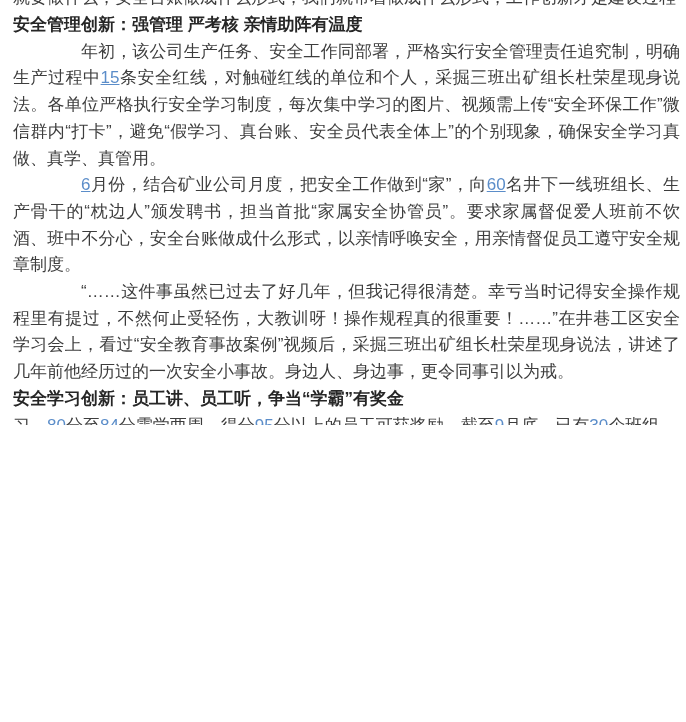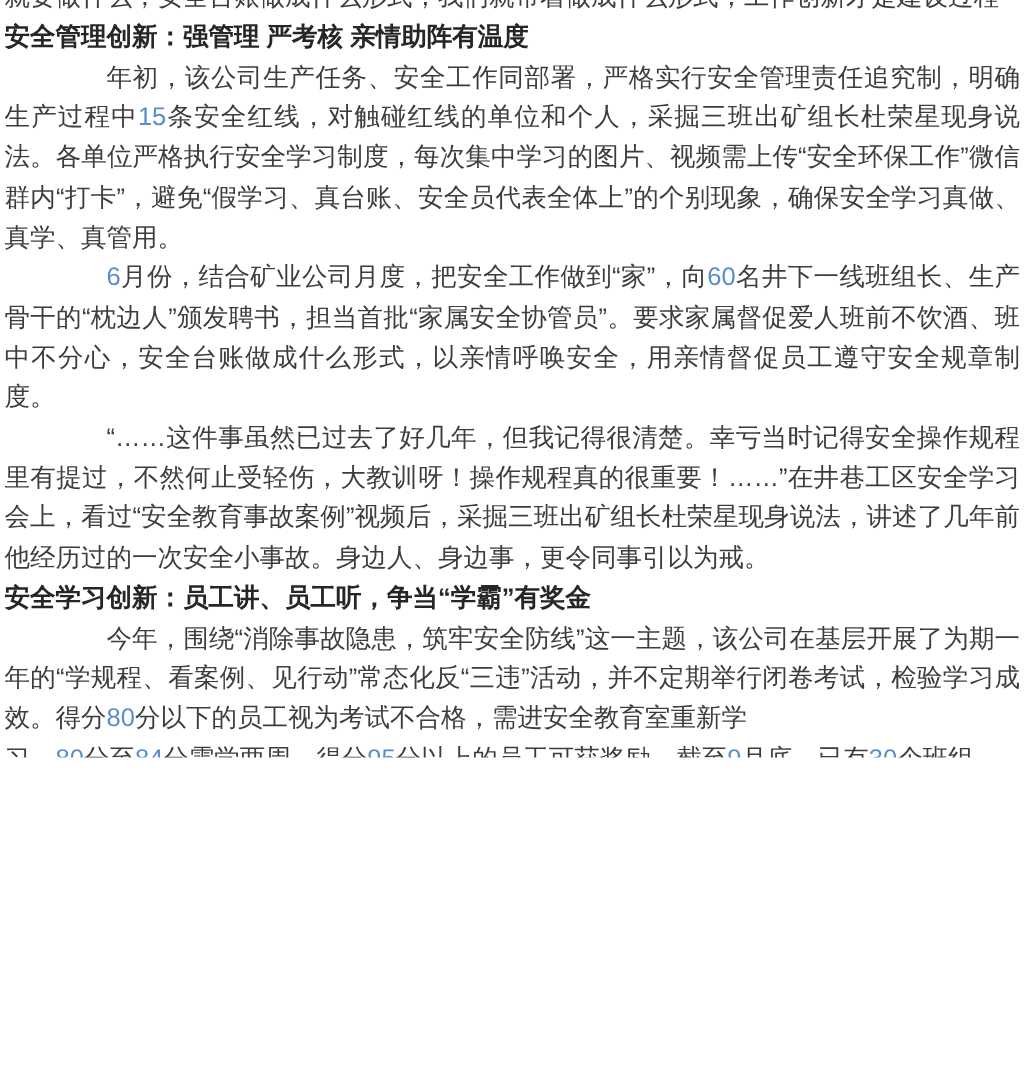--- a/index.html
+++ b/index.html
@@ -10,34 +10,34 @@
   }
   html, body { margin: 0; padding: 0; }
   body {
     width: 686px;
     height: 722px;
     overflow: hidden;
     background: var(--background);
     font-family: "Liberation Sans", sans-serif;
   }
   .doc {
-    padding: 0 6px 0 3px;
+    padding: 0 6px 0 13px;
     font-size: 17px;
     line-height: 26.7px;
     color: var(--body-text);
     text-align: justify;
   }
   .block { margin: 0; }
   .heading {
     font-weight: bold;
     color: var(--heading-text);
     text-align: left;
   }
   .paragraph { text-indent: 68px; }
-  .accent { color: var(--accent-number); }
+  .accent { color: var(--accent-number); text-decoration: underline; }
   .clipped-top {
     height: 12px;
     overflow: hidden;
     text-indent: 0;
     text-align: left;
   }
   .clipped-top .line { margin-top: -15px; }
   .clipped-bottom {
     height: 12px;
     overflow: hidden;
@@ -61,20 +61,17 @@
       </div>
       <div class="block paragraph">
         <div class="line"><span class="accent">6</span><span class="run">月份，结合矿业公司月度，把安全工作做到“家”，向</span><span class="accent">60</span><span class="run">名井下一线班组长、生产骨干的“枕边人”颁发聘书，担当首批“家属安全协管员”。要求家属督促爱人班前不饮酒、班中不分心，安全台账做成什么形式，以亲情呼唤安全，用亲情督促员工遵守安全规章制度。</span></div>
       </div>
       <div class="block paragraph">
         <div class="line"><span class="run">“……这件事虽然已过去了好几年，但我记得很清楚。幸亏当时记得安全操作规程里有提过，不然何止受轻伤，大教训呀！操作规程真的很重要！……”在井巷工区安全学习会上，看过“安全教育事故案例”视频后，采掘三班出矿组长杜荣星现身说法，讲述了几年前他经历过的一次安全小事故。身边人、身边事，更令同事引以为戒。</span></div>
       </div>
       <div class="block heading">
         <div class="line"><span class="run">安全学习创新：员工讲、员工听，争当“学霸”有奖金</span></div>
       </div>
-      <div class="block paragraph">
-        <div class="line"><span class="run">今年，围绕“消除事故隐患，筑牢安全防线”这一主题，该公司在基层开展了为期一年的“学规程、看案例、见行动”常态化反“三违”活动，并不定期举行闭卷考试，检验学习成效。得分</span><span class="accent">80</span><span class="run">分以下的员工视为考试不合格，需进安全教育室重新学</span></div>
-      </div>
       <div class="block clipped-bottom">
         <div class="line"><span class="run">习。</span><span class="accent">80</span><span class="run">分至</span><span class="accent">84</span><span class="run">分需学两周，得分</span><span class="accent">95</span><span class="run">分以上的员工可获奖励。截至</span><span class="accent">9</span><span class="run">月底，已有</span><span class="accent">30</span><span class="run">个班组</span></div>
       </div>
     </div>
 </div>
 
 </body></html>

